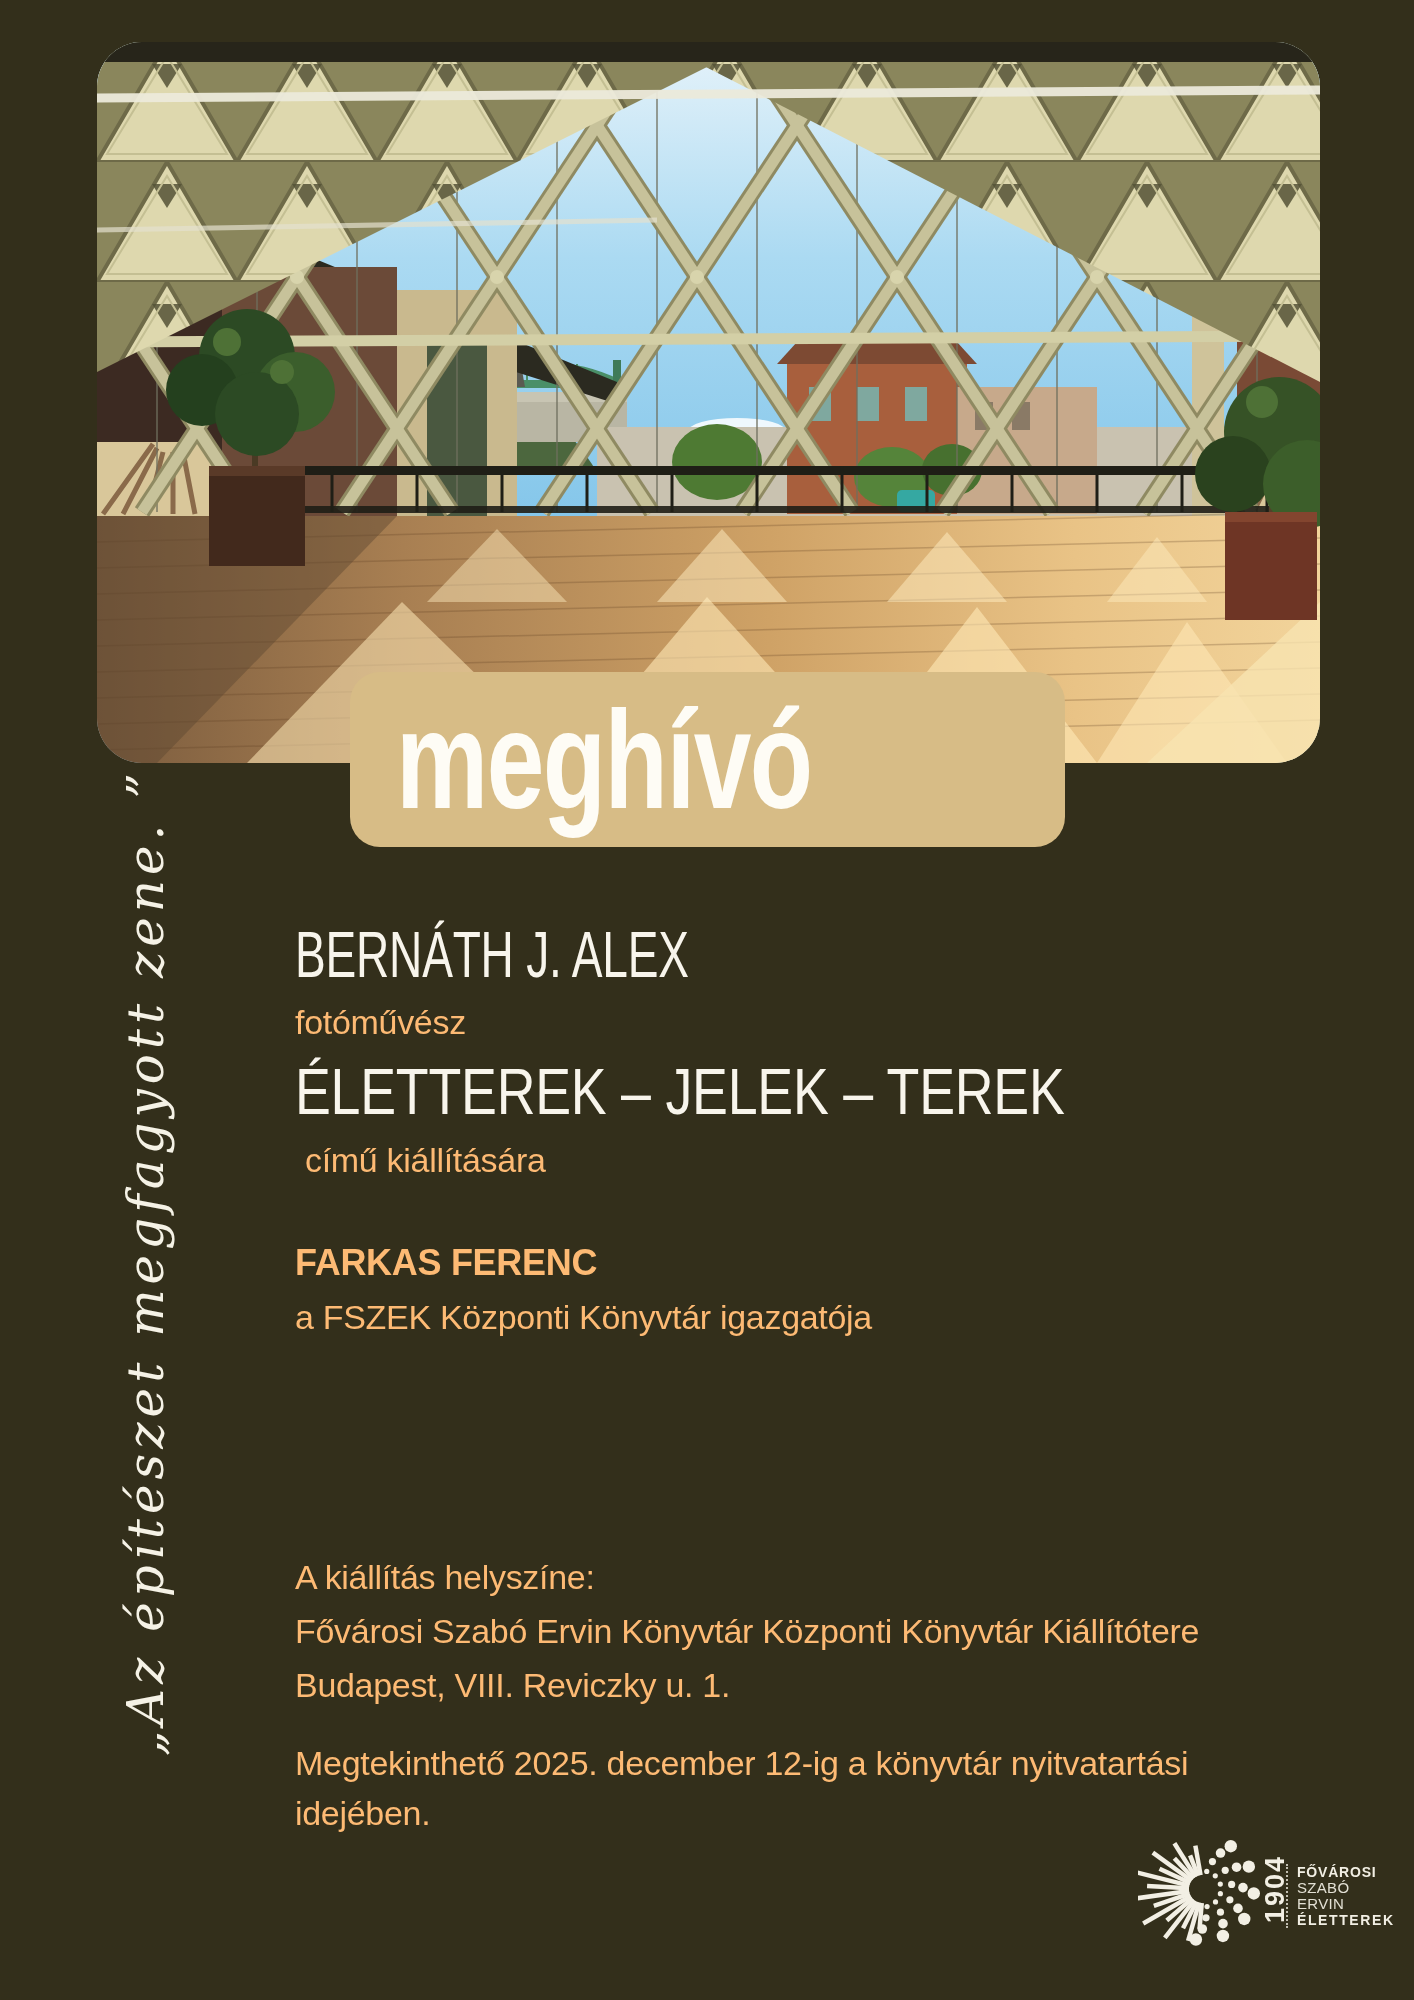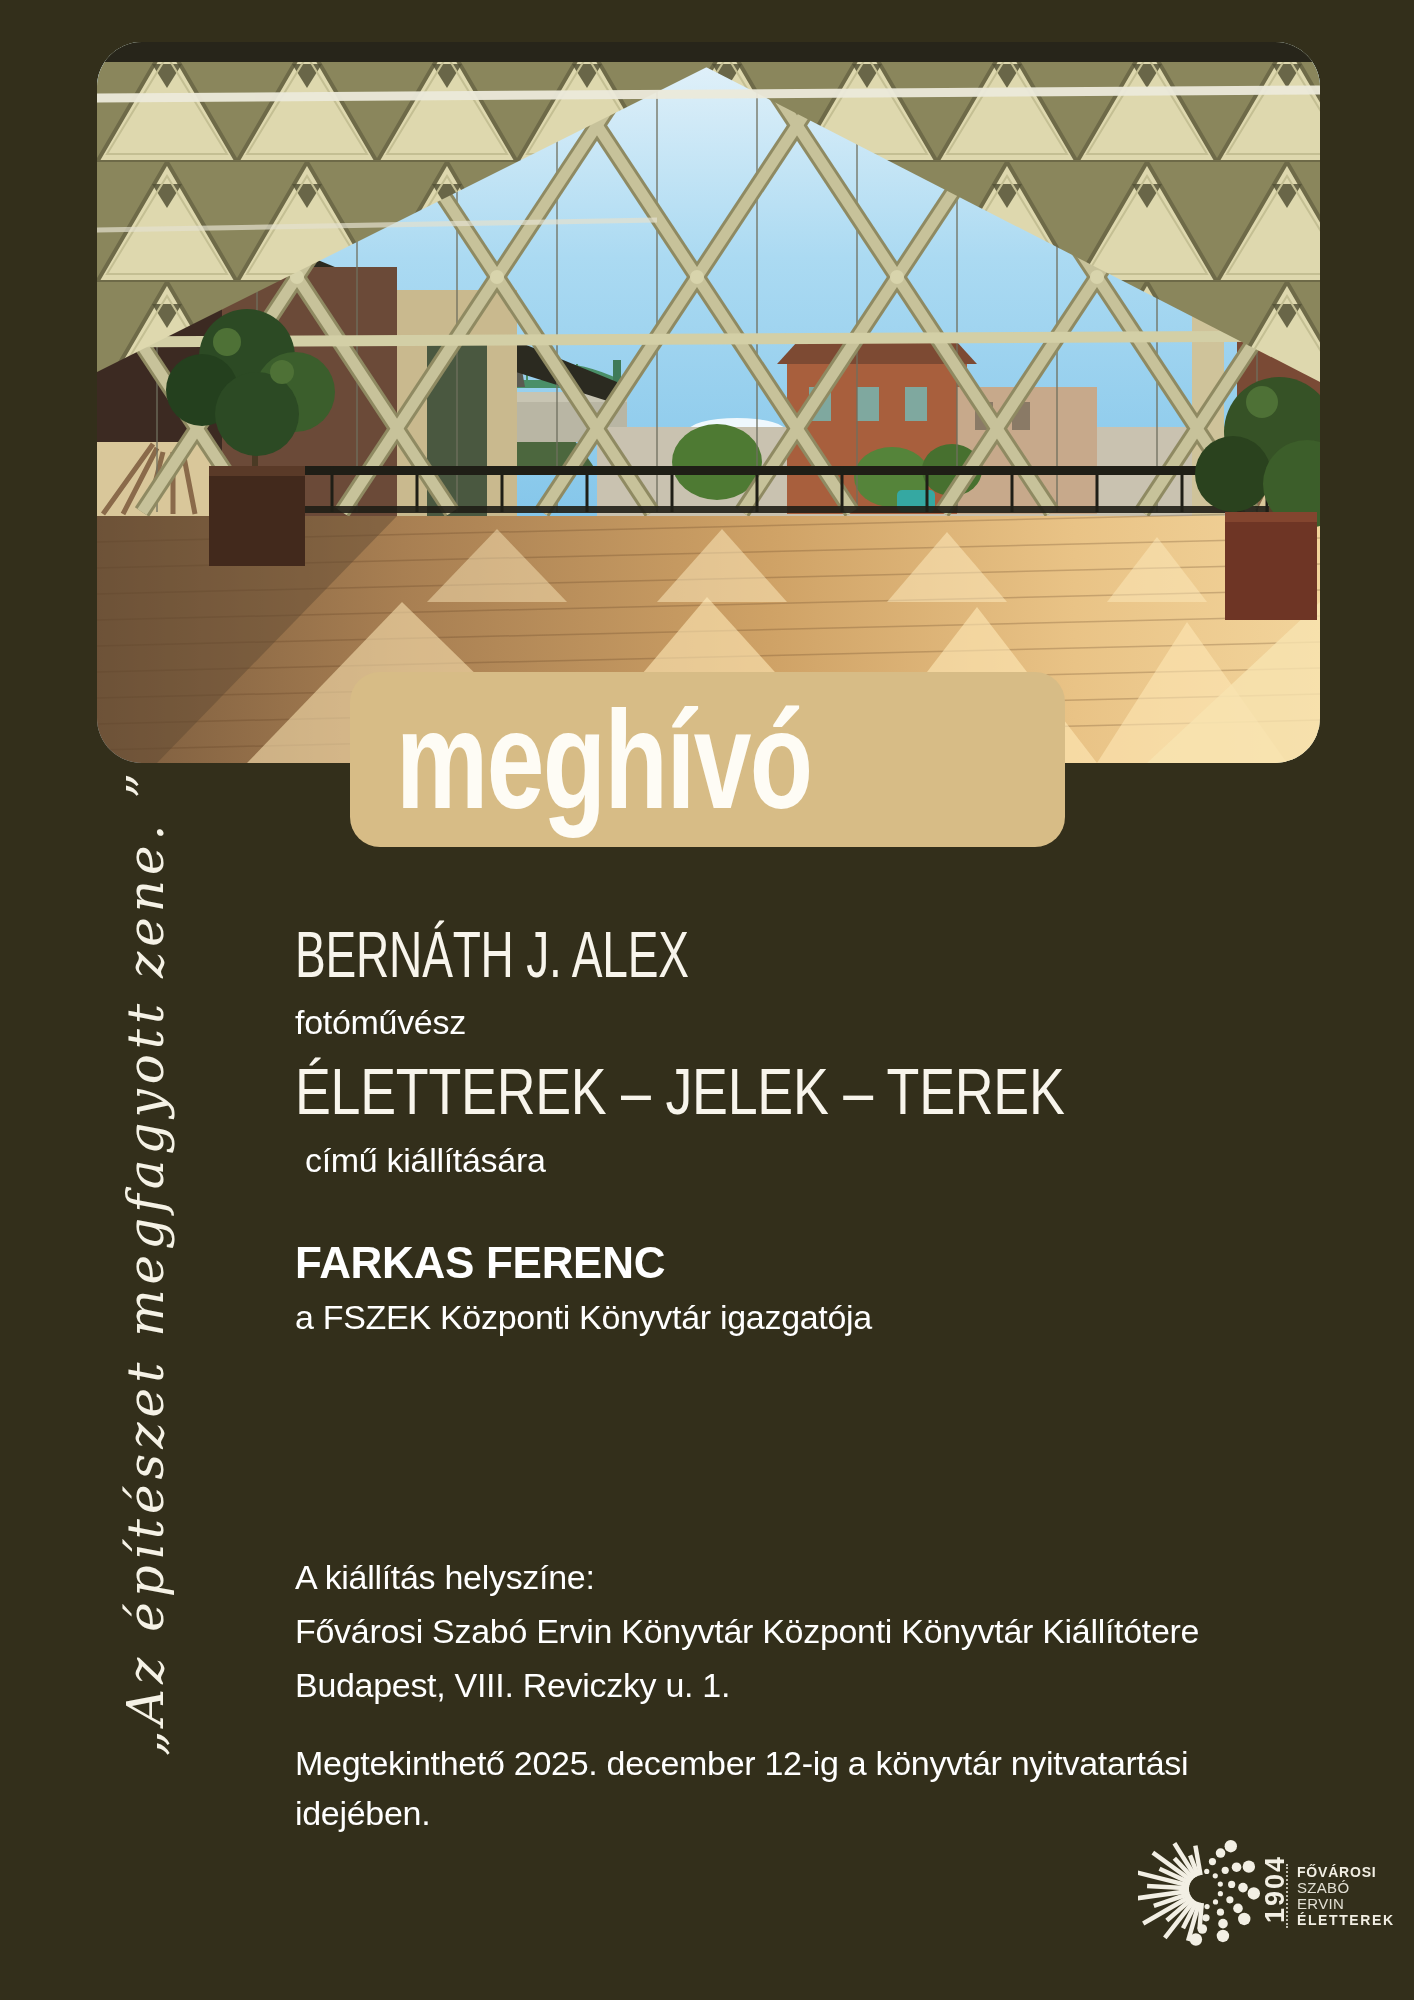--- a/index.html
+++ b/index.html
@@ -29,33 +29,33 @@
   
   .quote{
     position:absolute;left:-439px;top:1228px;width:1170px;height:68px;
     transform:rotate(-90deg);
     font-family:"DejaVu Serif",serif;font-style:italic;
     font-size:50px;line-height:68px;letter-spacing:5px;
     color:#f5f2e6;text-align:center;white-space:nowrap;
   }
   
   .txt{
-    position:absolute;left:295px;color:#ffffff;
+    position:absolute;left:295px;color:#fdba74;
     font-size:34px;line-height:54px;letter-spacing:-0.3px;white-space:nowrap;
   }
   .hd{transform-origin:left center;color:#f8f5ec;font-weight:400;}
   .artist-name{top:920px;font-size:64px;line-height:70px;transform:scaleX(0.72);}
   .artist-role{top:995px;}
   .exhibition-title{top:1055px;font-size:64px;line-height:74px;transform:scaleX(0.84);}
   .exhibition-suffix{top:1133px;padding-left:10px;}
   .grp-greeting{top:1236px;}
   .grp-opening{top:1420px;}
   .grp-venue{top:1550px;}
   .grp-viewing{top:1738px;line-height:50px;}
-  .bold{font-weight:bold;font-size:44px;}
+  .bold{font-weight:bold;font-size:36px;}
   
   .logo{position:absolute;left:1130px;top:1820px;width:240px;height:150px;color:#f2efe4;}
   .logo-star{position:absolute;left:8px;top:4px;}
   .logo-year{
     position:absolute;left:103px;top:52px;width:84px;height:34px;
     transform:rotate(-90deg);font-size:27px;font-weight:bold;letter-spacing:2px;
     text-align:center;line-height:34px;
   }
   .logo-text{
     position:absolute;left:156px;top:44px;

